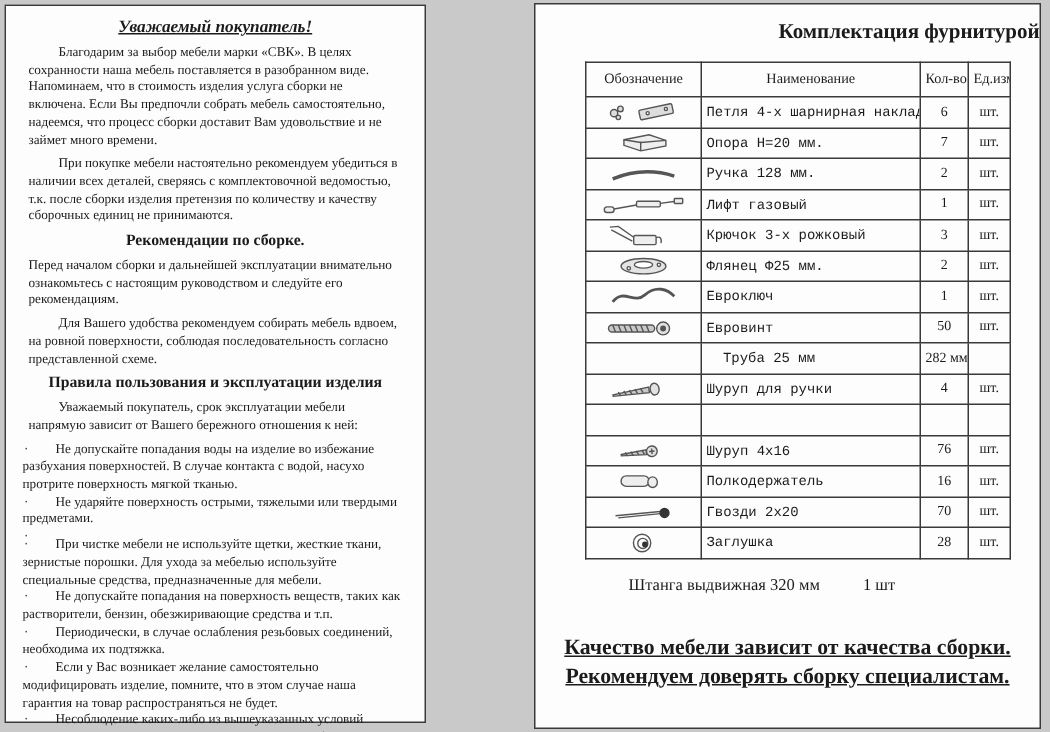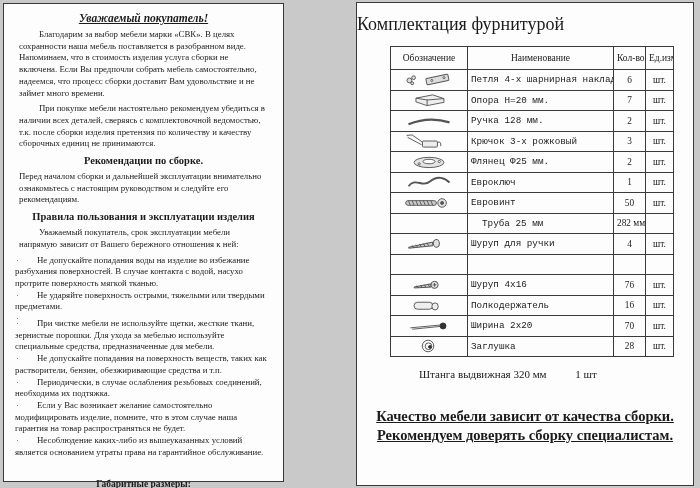--- a/index.html
+++ b/index.html
@@ -23,21 +23,21 @@
   .para.noind{text-indent:0;}
   .sec-head{text-align:center;font-weight:bold;font-size:10.5px;margin:2px 0 1px 0;line-height:13px;}
   .bullet{position:relative;margin:0;text-indent:22px;}
   .bullet .bmark{position:absolute;left:1px;top:0;text-indent:0;color:#444;}
   .bullet.sp{margin-top:5px;}
   .dims{margin-top:20px;}
   .dims-title{text-align:center;font-weight:bold;text-decoration:underline;font-size:9.5px;margin:0 0 2px 0;}
   .dims-row{display:flex;justify-content:space-between;padding:0 28px 0 42px;font-size:9px;}
 
   
-  .rp-title{text-align:left;font-weight:normal;font-size:18px;margin:5px 0 11px 0;}
+  .rp-title{text-align:right;font-weight:bold;font-size:14px;margin:5px 0 11px 0;}
   table.hw{
     border-collapse:collapse;table-layout:fixed;
     margin-left:33px;width:283px;font-size:9.3px;
   }
   table.hw td,table.hw th{
     border:1px solid #3a3a3a;padding:0 3px;height:19.5px;
     overflow:hidden;white-space:nowrap;
   }
   table.hw th{font-weight:normal;height:22px;font-size:9.5px;}
   td.c-icon{text-align:center;padding:0 2px;}
@@ -54,20 +54,21 @@
 
 <div class="sheet" id="left-sheet">
   <div class="lp">
     <div class="lp-title">Уважаемый покупатель!</div>
 
     <p class="para">Благодарим за выбор мебели марки «СВК». В целях сохранности наша мебель поставляется в разобранном виде. Напоминаем, что в стоимость изделия услуга сборки не включена. Если Вы предпочли собрать мебель самостоятельно, надеемся, что процесс сборки доставит Вам удовольствие и не займет много времени.</p>
     <p class="para">При покупке мебели настоятельно рекомендуем убедиться в наличии всех деталей, сверяясь с комплектовочной ведомостью, т.к. после сборки изделия претензия по количеству и качеству сборочных единиц не принимаются.</p>
 
     <div class="sec-head">Рекомендации по сборке.</div>
     <p class="para noind">Перед началом сборки и дальнейшей эксплуатации внимательно ознакомьтесь с настоящим руководством и следуйте его рекомендациям.</p>
+    <p class="para">Для Вашего удобства рекомендуем собирать мебель вдвоем, на ровной поверхности, соблюдая последовательность согласно представленной схеме.</p>
 
     <div class="sec-head">Правила пользования и эксплуатации изделия</div>
     <p class="para">Уважаемый покупатель, срок эксплуатации мебели напрямую зависит от Вашего бережного отношения к ней:</p>
 
     <p class="bullet"><span class="bmark">·</span><span>Не допускайте попадания воды на изделие во избежание разбухания поверхностей. В случае контакта с водой, насухо протрите поверхность мягкой тканью.</span></p>
     <p class="bullet"><span class="bmark">·</span><span>Не ударяйте поверхность острыми, тяжелыми или твердыми предметами.</span></p>
     <p class="bullet"><span class="bmark">·</span></p>
     <p class="bullet sp"><span class="bmark">·</span><span>При чистке мебели не используйте щетки, жесткие ткани, зернистые порошки. Для ухода за мебелью используйте специальные средства, предназначенные  для мебели.</span></p>
     <p class="bullet"><span class="bmark">·</span><span>Не допускайте попадания на поверхность веществ, таких как растворители, бензин, обезжиривающие средства и т.п.</span></p>
     <p class="bullet"><span class="bmark">·</span><span>Периодически, в случае ослабления резьбовых соединений, необходима их подтяжка.</span></p>
@@ -141,20 +142,36 @@
       <td class="c-icon">
         <svg class="hwico" width="56" height="15" viewBox="0 0 60 16">
               <path d="M8,12 Q30,3 52,10" fill="none" stroke="#555" stroke-width="2.4"></path>
             </svg>
       </td>
       <td class="c-name">Ручка 128 мм.</td>
       <td class="c-qty">2</td>
       <td class="c-unit">шт.</td>
     </tr>
 
+    <tr>
+      <td class="c-icon">
+        <svg class="hwico" width="56" height="15" viewBox="0 0 60 16">
+              <g stroke="#555" stroke-width="1" fill="#eee">
+                <rect x="2" y="9.5" width="7" height="4" rx="2"></rect>
+                <line x1="9" y1="11" x2="26" y2="8"></line>
+                <rect x="25" y="5.5" width="17" height="4" rx="1"></rect>
+                <line x1="42" y1="7" x2="53" y2="5.5"></line>
+                <rect x="52" y="3.5" width="6" height="3.6" rx="0.5"></rect>
+              </g>
+            </svg>
+      </td>
+      <td class="c-name">Лифт газовый</td>
+      <td class="c-qty">1</td>
+      <td class="c-unit">шт.</td>
+    </tr>
 
     <tr>
       <td class="c-icon">
         <svg class="hwico" width="56" height="16" viewBox="0 0 60 16">
               <g stroke="#555" stroke-width="1" fill="#eee">
                 <path d="M6,2 L12,1.5 L24,10" fill="none"></path>
                 <line x1="7" y1="4" x2="22" y2="12"></line>
                 <rect x="23" y="8" width="16" height="6.5" rx="1"></rect>
                 <path d="M39,9.5 q4.5,-1.5 3.5,4" fill="none"></path>
               </g>
@@ -270,21 +287,21 @@
     <tr>
       <td class="c-icon">
         <svg class="hwico" width="56" height="15" viewBox="0 0 60 16">
               <g stroke="#555">
                 <line x1="10" y1="10.5" x2="42" y2="7.5"></line>
                 <line x1="12" y1="12" x2="42" y2="9"></line>
                 <circle cx="45" cy="8.5" r="3.2" fill="#333" stroke="#333"></circle>
               </g>
             </svg>
       </td>
-      <td class="c-name">Ширина 2х20</td>
+      <td class="c-name">Гвозди 2х20</td>
       <td class="c-qty">70</td>
       <td class="c-unit">шт.</td>
     </tr>
 
     <tr>
       <td class="c-icon">
         <svg class="hwico" width="56" height="16" viewBox="0 0 60 16">
               <g stroke="#555" fill="none">
                 <circle cx="29" cy="8" r="6.2"></circle>
                 <circle cx="29.5" cy="8.3" r="3.6"></circle>

